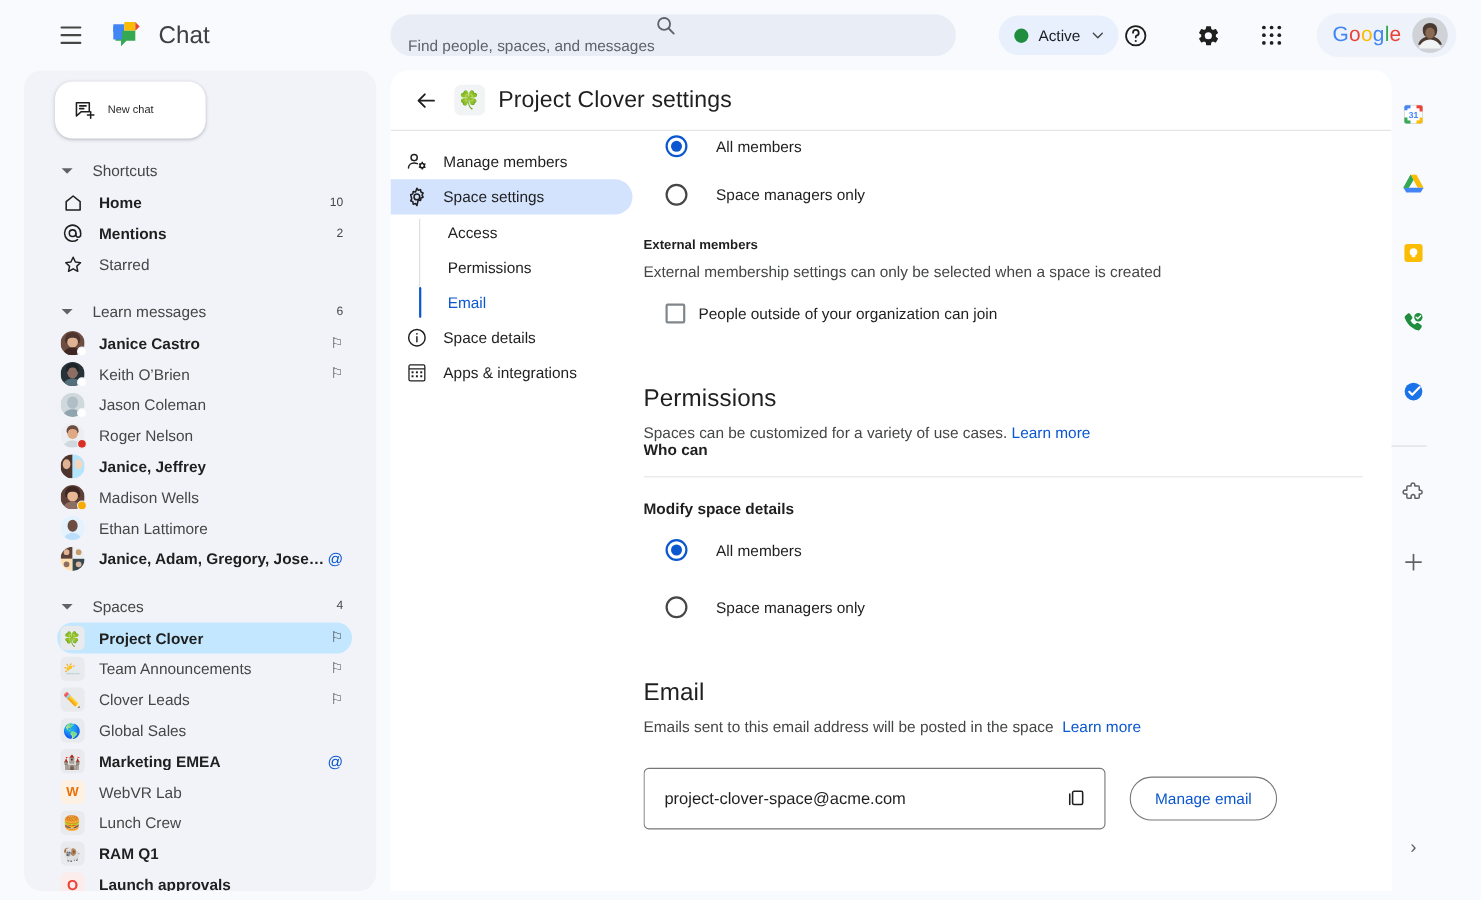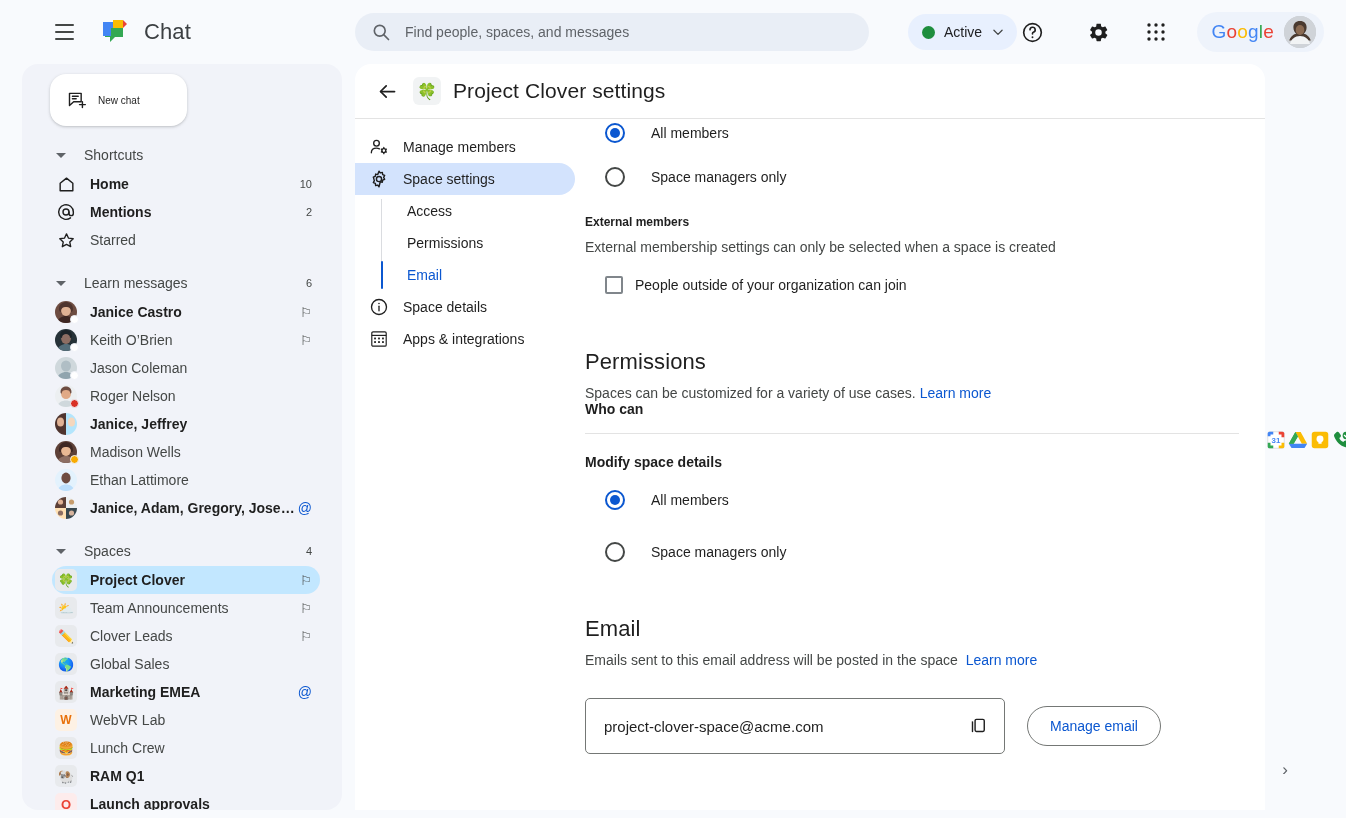--- a/index.html
+++ b/index.html
@@ -25,21 +25,21 @@
   .hamburger span { display: block; width: 19px; height: 2px; background: #444746; border-radius: 2px; }
 
   .chatlogo { margin-left: 14px; width: 34px; height: 34px; position: relative; }
   .brandname {
     margin-left: 12px; font-size: 22px; color: #3c4043; letter-spacing: .1px;
   }
 
   .searchwrap {
     position: absolute; left: 355px; top: 13px; width: 514px; height: 38px;
     background: #e9eef6; border-radius: 19px; display: flex; align-items: center;
-    padding: 0 16px; cursor: text;
+    padding: 0 16px; cursor: text; flex-direction: column;
   }
   .searchwrap .sicon { width: 20px; height: 20px; flex: 0 0 20px; margin-right: 14px; }
   .searchwrap input {
     border: 0; outline: 0; background: transparent; font-size: 14px;
     color: #1f1f1f; width: 100%; font-family: inherit;
   }
   .searchwrap input::placeholder { color: #5f6368; }
 
   .status-chip {
     position: absolute; left: 908px; top: 14px; height: 36px;
@@ -212,21 +212,21 @@
     align-items:center; justify-content:center; cursor: pointer; }
   .manage-btn {
     height: 40px; border: 1px solid #747775; border-radius: 20px;
     display: flex; align-items: center; padding: 0 22px; cursor: pointer;
     font-size: 14px; color: #0b57d0; font-weight: normal;
   }
 
   
   .rail {
     position: absolute; right: 0; top: 64px; width: 81px; height: 754px;
-    display: flex; flex-direction: row; align-items: center; padding-top: 20px;
+    display: flex; flex-direction: column; align-items: flex-start; padding-top: 20px;
   }
   .rail-ico {
     width: 40px; height: 40px; margin-bottom: 23px; cursor: pointer;
     display: flex; align-items: center; justify-content: center; border-radius: 50%;
   }
   .rail-sep { width: 32px; height: 1px; background: #dadce0; margin: 6px 0 22px; }
   .rail-expand {
     position: absolute; bottom: 28px; width: 40px; height: 40px;
     display: flex; align-items: center; justify-content: center;
     font-size: 17px; color: #5f6368; cursor: pointer; border-radius: 50%;

